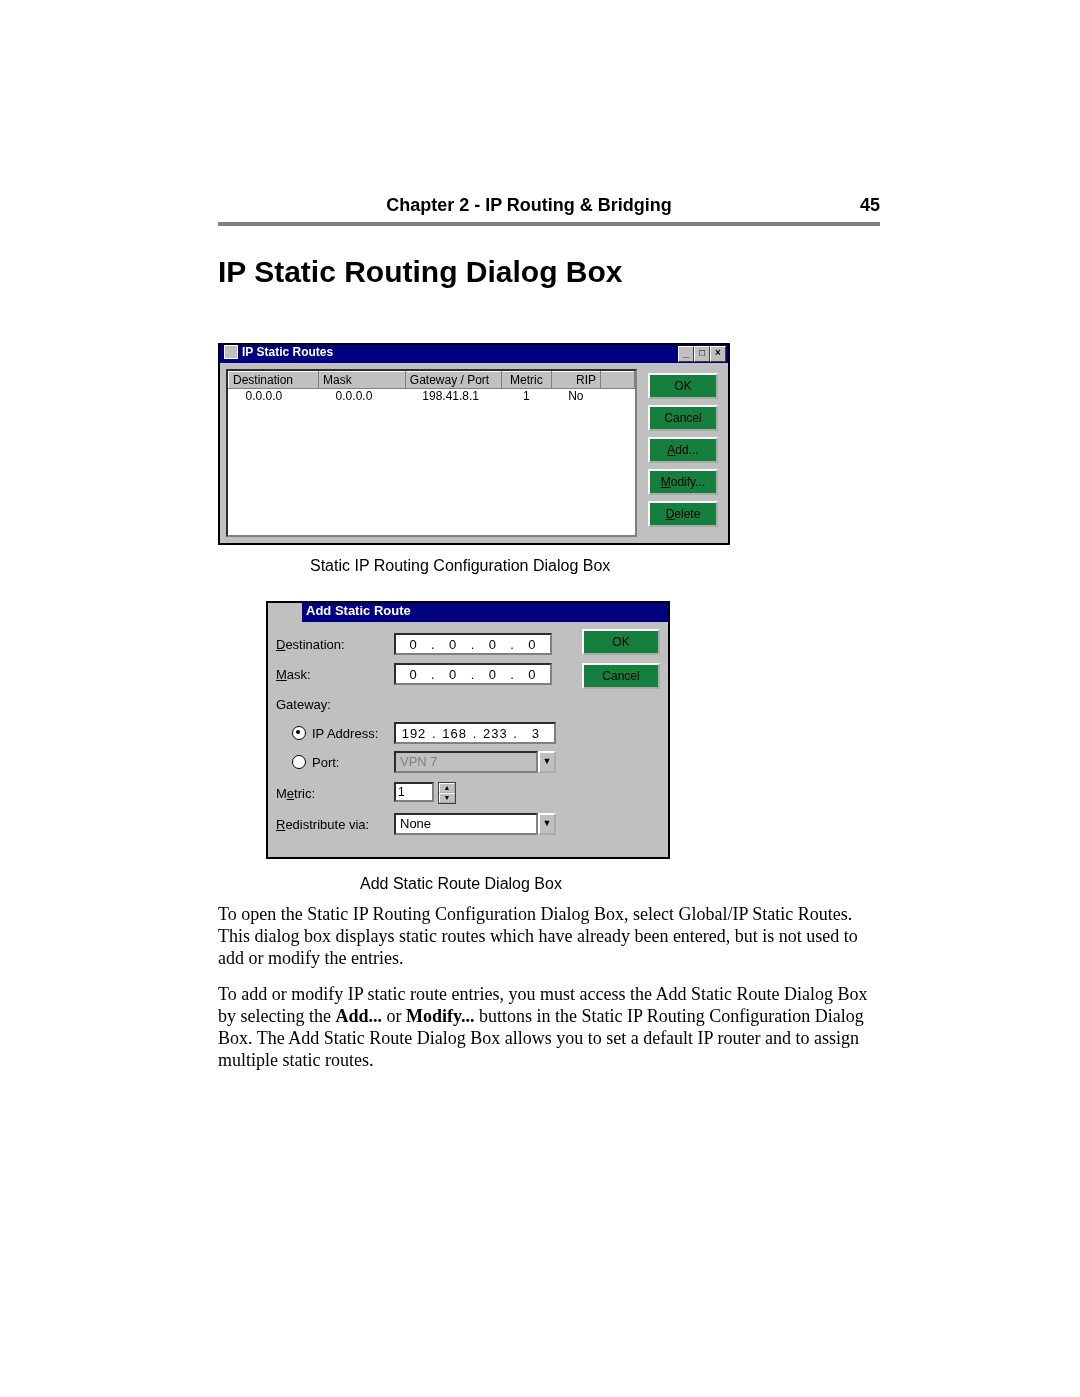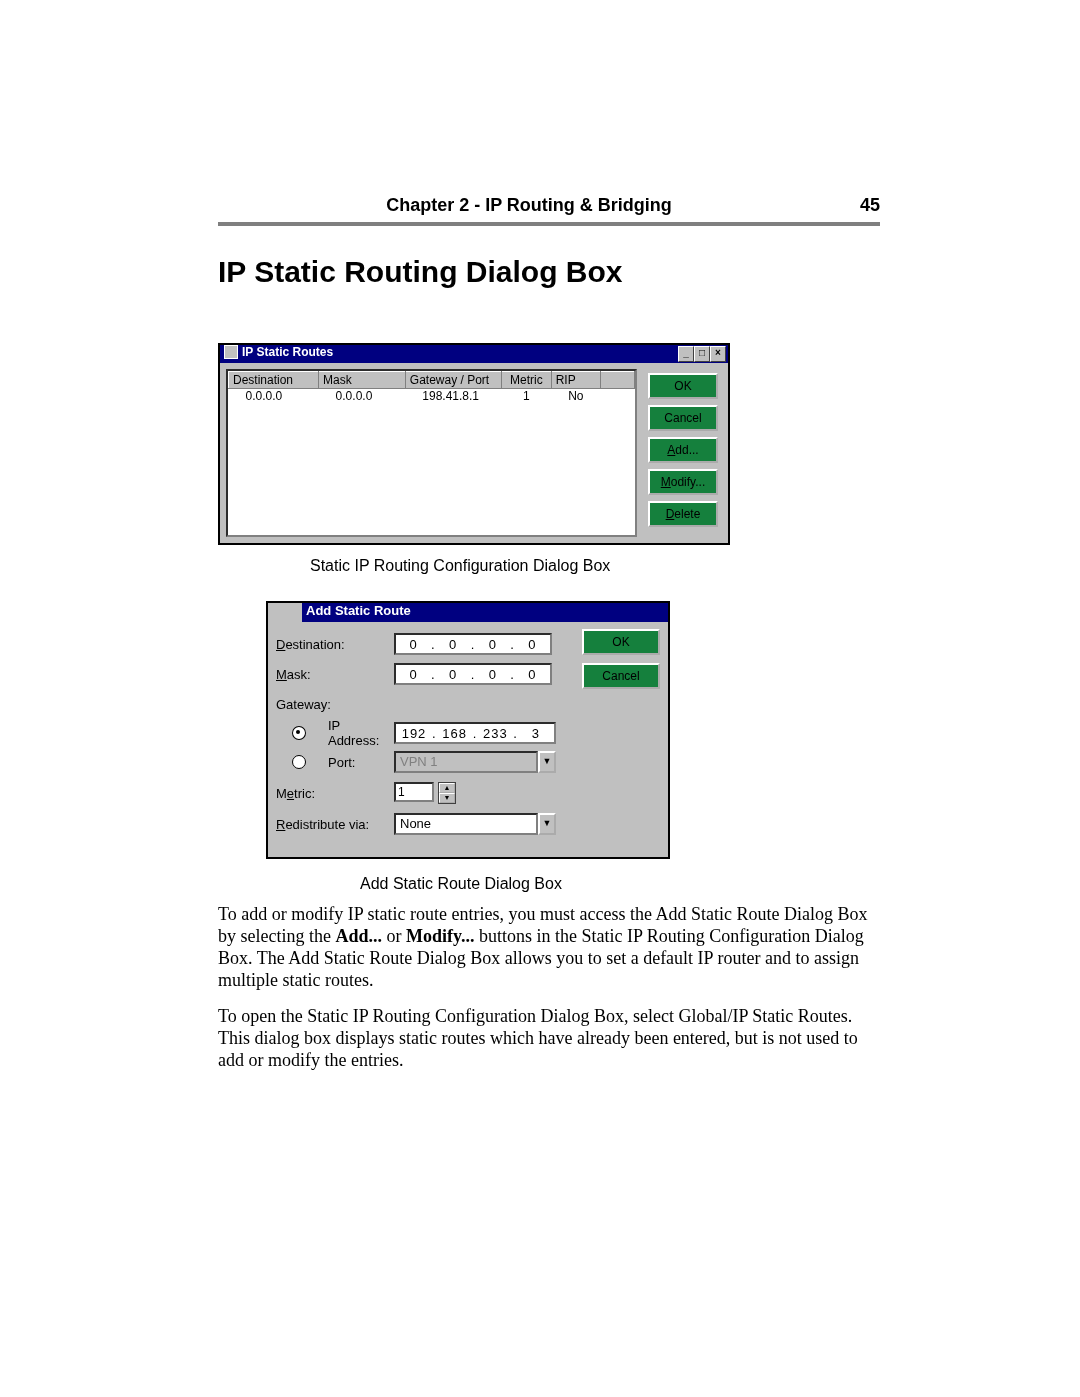--- a/index.html
+++ b/index.html
@@ -186,21 +186,21 @@
     display: flex;
     align-items: center;
     justify-content: space-evenly;
     letter-spacing: 1px;
   }
   .ipbox span { width: 28px; text-align: center; }
   .ipbox.wide { width: 162px; }
   .radio {
     display: inline-flex;
     align-items: center;
-    gap: 22px;
+    gap: 6px;
     margin-left: 16px;
     width: 102px;
   }
   .radio .dot {
     width: 12px; height: 12px;
     border: 1px solid #000;
     border-radius: 50%;
     background: #fff;
     position: relative;
   }
@@ -309,21 +309,21 @@
         </div>
       </div>
       <div class="win1-body">
         <table class="routes">
           <tbody>
               <tr>
             <th style="width:90px">Destination</th>
             <th style="width:85px">Mask</th>
             <th style="width:90px">Gateway / Port</th>
             <th style="width:44px;text-align:center">Metric</th>
-            <th style="width:38px;text-align:left">RIP</th>
+            <th style="width:38px;text-align:right">RIP</th>
             <th></th>
           </tr>
           <tr>
             <td>0.0.0.0</td>
             <td>0.0.0.0</td>
             <td>198.41.8.1</td>
             <td style="text-align:center">1</td>
             <td style="text-align:center">No</td>
             <td></td>
           </tr>
@@ -397,21 +397,21 @@
             <span>233</span>.
             <span>3</span>
           </div>
         </div>
         <div class="row" style="height:30px">
           <div class="radio">
             <span class="dot"></span>
             <span>Port:</span>
           </div>
           <div class="combo disabled">
-            <div class="ctext">VPN 1</div>
+            <div class="ctext">VPN 7</div>
             <div class="carrow">▼</div>
           </div>
         </div>
         <div class="row" style="height:32px">
           <div class="lbl">M<span class="ul">e</span>tric:</div>
           <div class="spinnerwrap">
             <div class="spinbox">1</div>
             <div class="spinbtns">
               <div>▲</div>
               <div>▼</div>
@@ -423,19 +423,19 @@
           <div class="combo">
             <div class="ctext">None</div>
             <div class="carrow">▼</div>
           </div>
         </div>
       </div>
     </div>
 
     <div class="caption2">Add Static Route Dialog Box</div>
 
+    <p class="body">To open the Static IP Routing Configuration Dialog Box, select Global/IP Static Routes. This dialog box displays static routes which have already been entered, but is not used to add or modify the entries.</p>
+
     <p class="body">
       <span>To add or modify IP static route entries, you must access the Add Static Route Dialog Box by selecting the </span><b>Add...</b><span> or </span><b>Modify...</b><span> buttons in the Static IP Routing Configuration Dialog Box. The Add Static Route Dialog Box allows you to set a default IP router and to assign multiple static routes.</span>
     </p>
-
-    <p class="body">To open the Static IP Routing Configuration Dialog Box, select Global/IP Static Routes. This dialog box displays static routes which have already been entered, but is not used to add or modify the entries.</p>
   </div>
 </div>
 
 </body></html>

